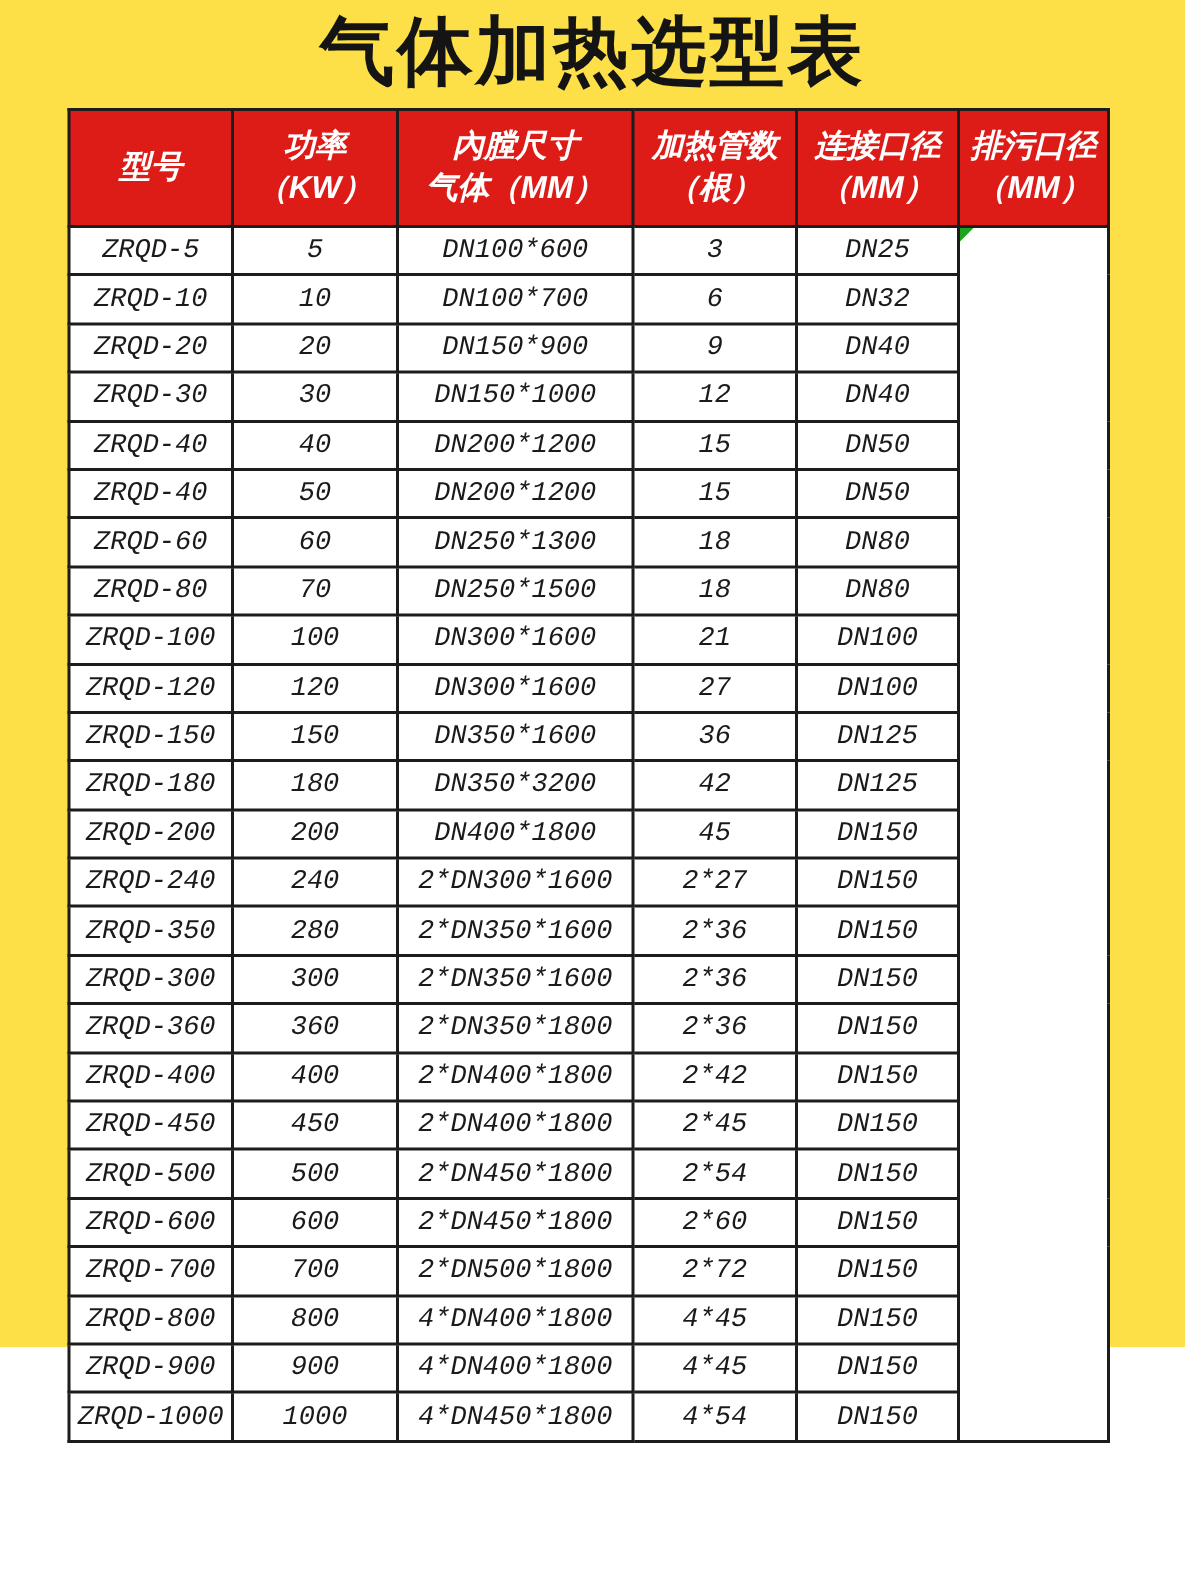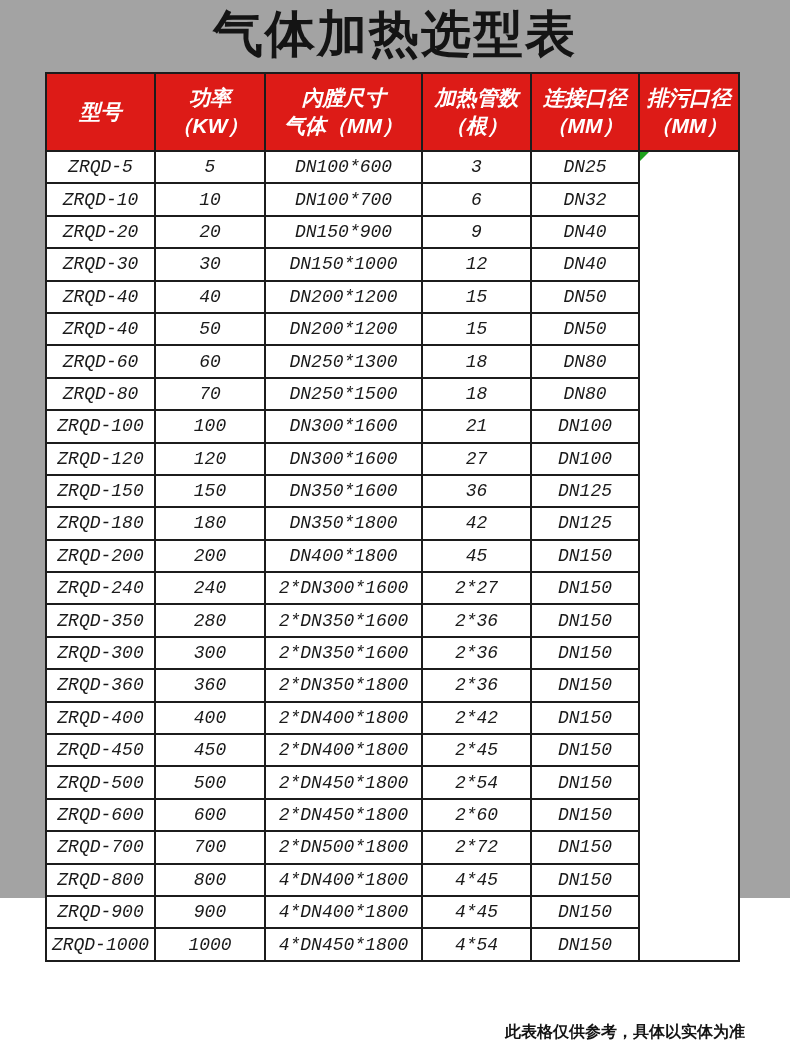--- a/index.html
+++ b/index.html
@@ -1,17 +1,17 @@
 <!DOCTYPE html>
 <html style="--header-bg: #dd1b17; --header-text: #ffffff; --indicator-green: #1ca21c;"><head>
 <meta charset="utf-8">
 <style>
   html,body{margin:0;padding:0;background:#ffffff;width:790px;height:1058px;overflow:hidden;
     font-family:"Liberation Sans", sans-serif;}
-  .page{position:relative;width:790px;height:898px;background:#a3a3a3;}
+  .page{position:relative;width:790px;height:898px;background:#fde047;}
   .title{position:absolute;top:0;left:0;width:100%;text-align:center;
     font-size:50px;font-weight:900;color:#141414;letter-spacing:2px;line-height:68px;}
   .spec-table{position:absolute;left:45px;top:72px;border-collapse:collapse;table-layout:fixed;
     width:693px;font-style:italic;}
   .spec-table th,.spec-table td{border:2px solid #1c1c1c;padding:0;text-align:center;vertical-align:middle;}
   .spec-table thead th{background:var(--header-bg,#dd1b17);color:var(--header-text,#ffffff);
     height:76px;font-size:21px;font-weight:bold;line-height:1.35;}
   .spec-table thead th .hline{display:block;}
   .spec-table tbody td{height:30.4px;font-family:"Liberation Mono","DejaVu Sans Mono",monospace;
     font-size:18px;color:#1a1a1a;background:#ffffff;}
@@ -141,21 +141,21 @@
         <tr>
           <td>ZRQD-150</td>
           <td>150</td>
           <td>DN350*1600</td>
           <td>36</td>
           <td>DN125</td>
         </tr>
         <tr>
           <td>ZRQD-180</td>
           <td>180</td>
-          <td>DN350*1800</td>
+          <td>DN350*3200</td>
           <td>42</td>
           <td>DN125</td>
         </tr>
         <tr>
           <td>ZRQD-200</td>
           <td>200</td>
           <td>DN400*1800</td>
           <td>45</td>
           <td>DN150</td>
         </tr>
@@ -239,15 +239,14 @@
         <tr>
           <td>ZRQD-1000</td>
           <td>1000</td>
           <td>4*DN450*1800</td>
           <td>4*54</td>
           <td>DN150</td>
         </tr>
       </tbody>
   </table>
 
-  <div class="footer-note">此表格仅供参考，具体以实体为准</div>
 
 </div>
 
 </body></html>

